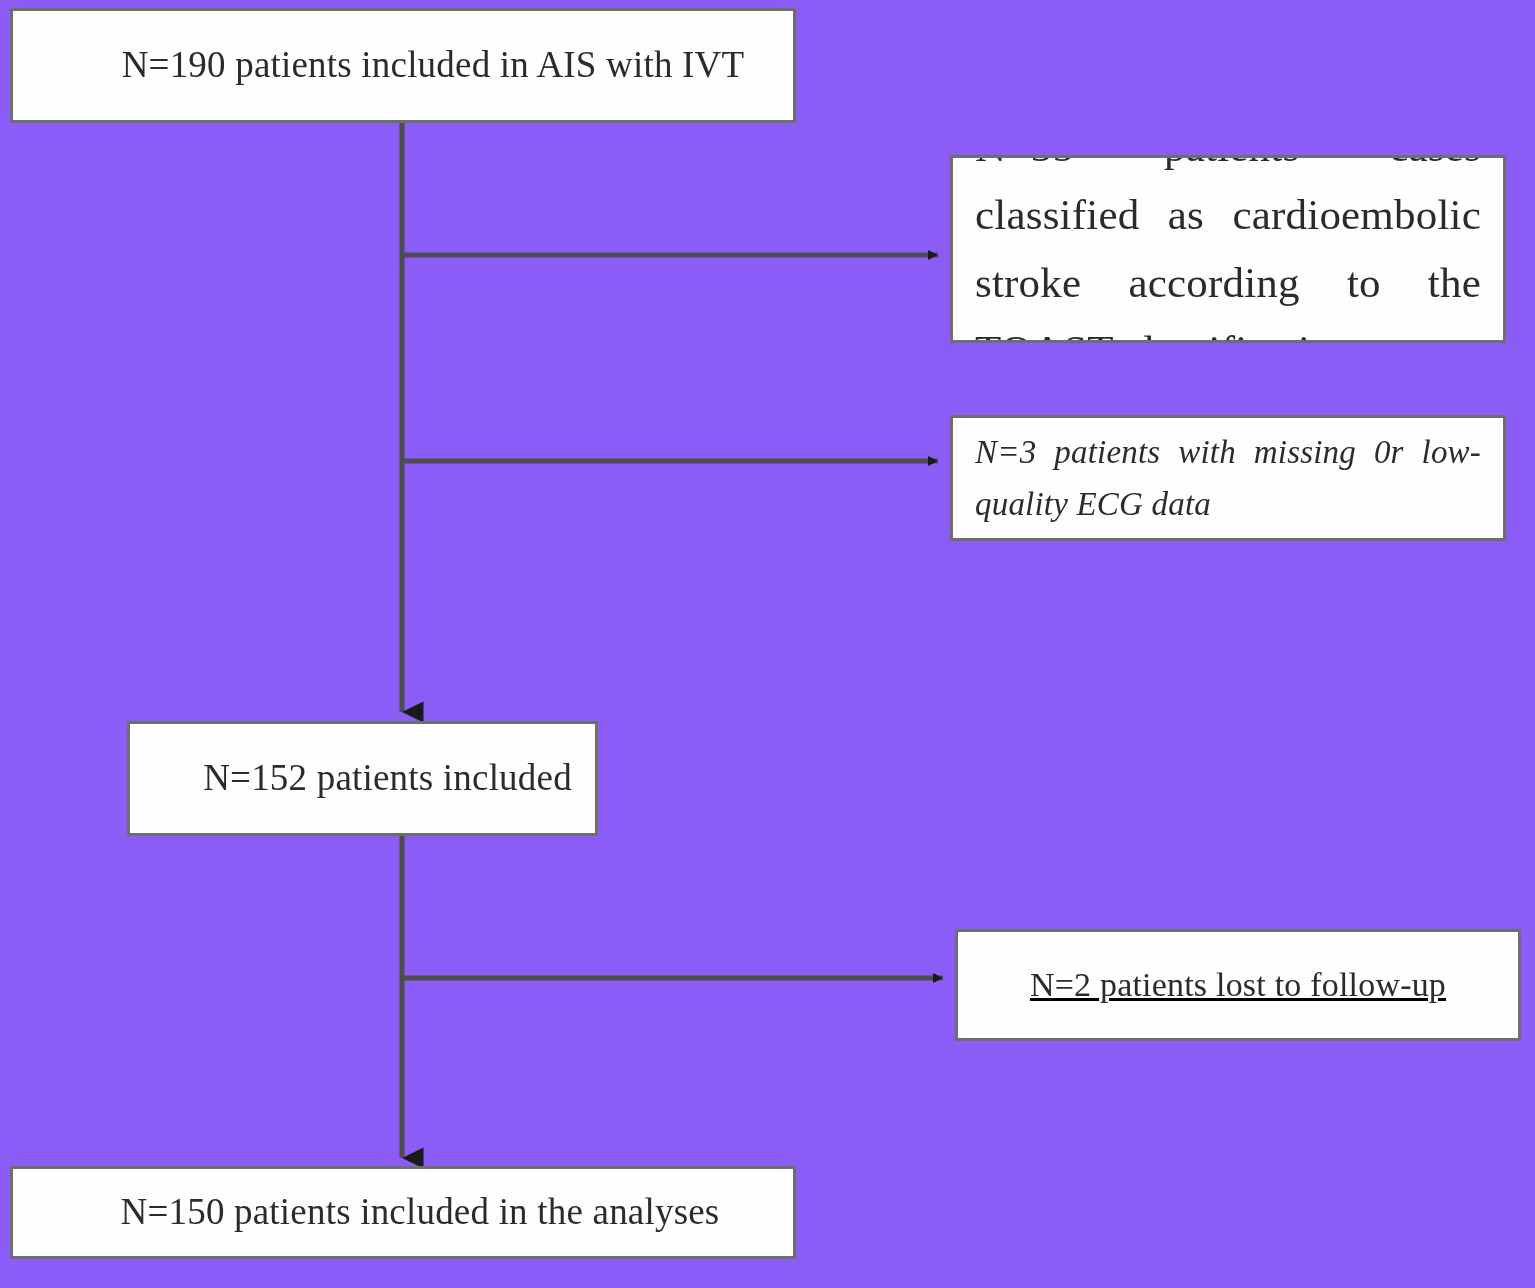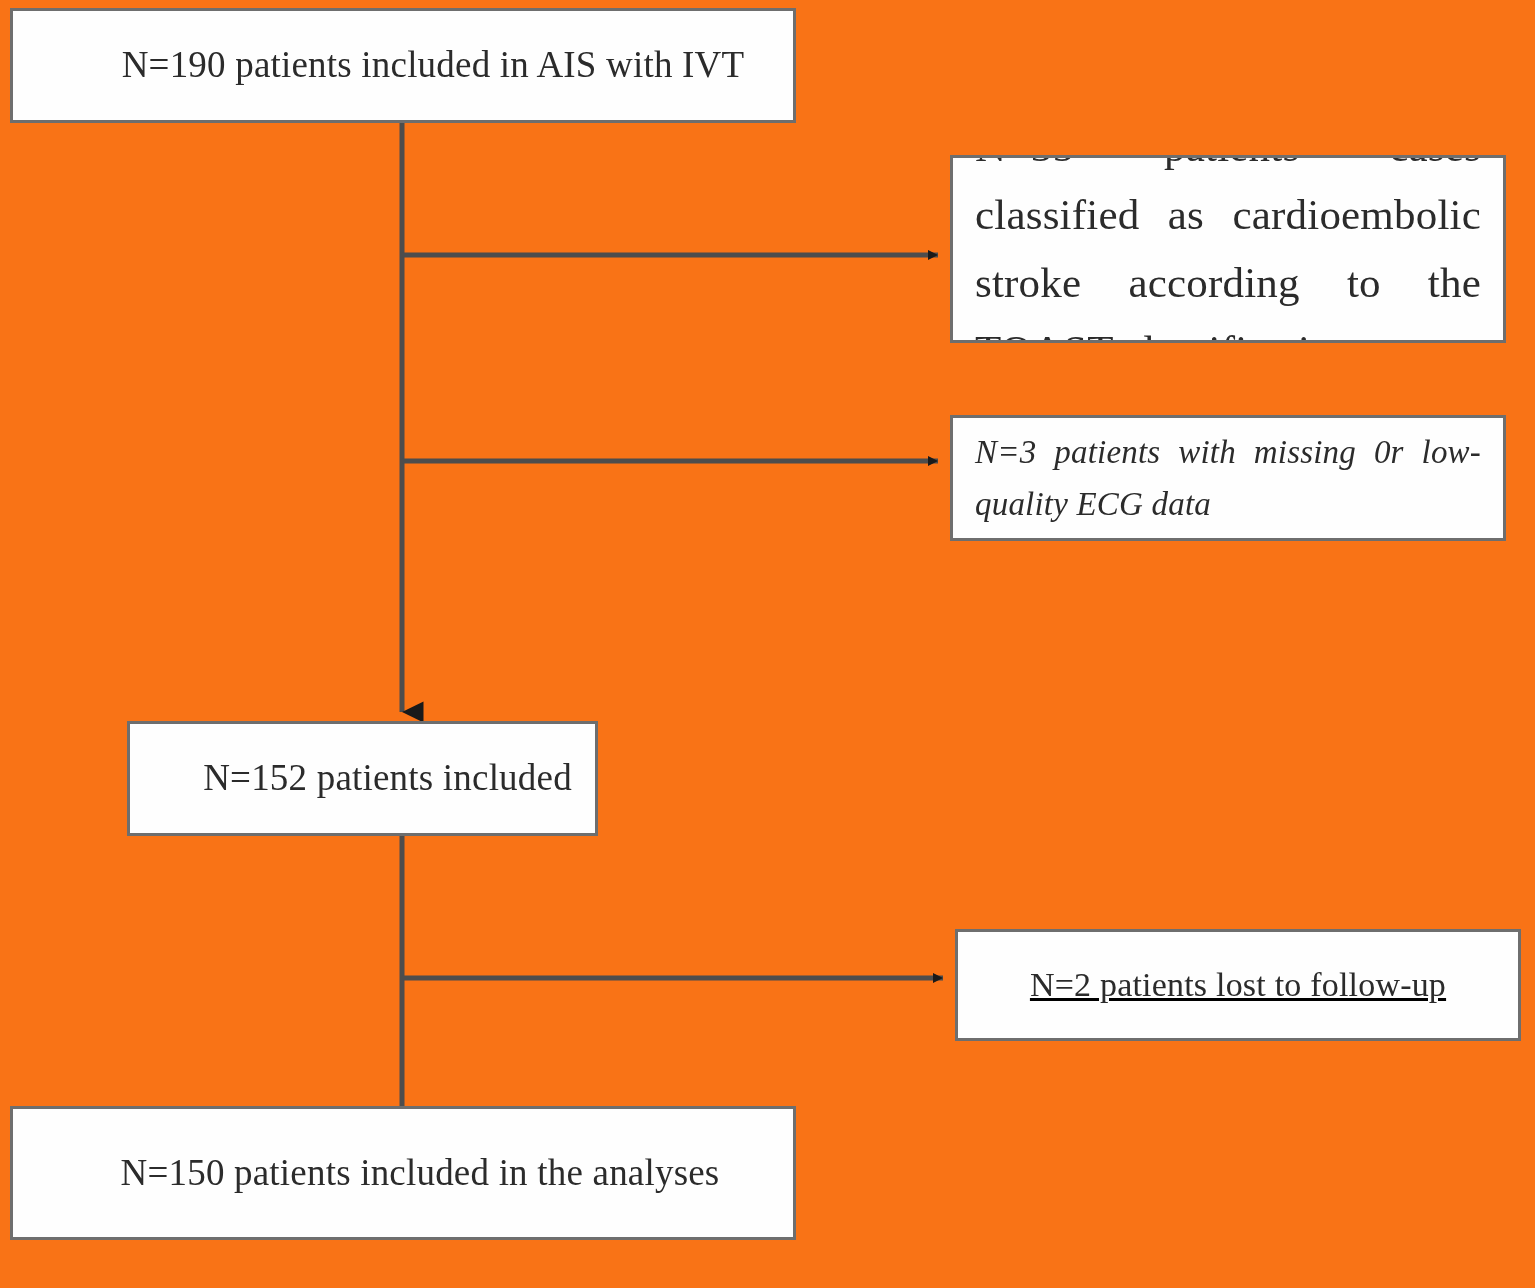--- a/index.html
+++ b/index.html
@@ -7,21 +7,21 @@
     padding: 0;
     background: #ffffff;
   }
   body {
     font-family: "Liberation Serif", "DejaVu Serif", serif;
   }
   #flowchart-canvas {
     position: relative;
     width: 1535px;
     height: 1288px;
-    background: #f97316;
+    background: #8b5cf6;
     overflow: hidden;
   }
   .edge-layer {
     position: absolute;
     left: 0;
     top: 0;
     width: 1535px;
     height: 1288px;
     pointer-events: none;
   }
@@ -55,21 +55,21 @@
 
   #node-excl-ecg     { left: 950px; top: 415px;  width: 556px; height: 126px; font-style: italic; }
   #node-excl-ecg .node-text     { font-size: 33px; line-height: 1.58; padding: 0 22px; }
 
   #node-included     { left: 127px; top: 721px;  width: 471px; height: 115px; }
   #node-included .node-text     { padding-left: 64px; }
 
   #node-excl-lost    { left: 955px; top: 929px;  width: 566px; height: 112px; text-decoration: underline; }
   #node-excl-lost .node-text    { font-size: 34px; }
 
-  #node-analysed     { left: 10px;  top: 1106px; width: 786px; height: 134px; align-items: center; }
+  #node-analysed     { left: 10px;  top: 1166px; width: 786px; height: 93px; align-items: center; }
   #node-analysed .node-text     { padding-left: 48px; }
 </style>
 </head>
 <body>
 
 <div id="flowchart-canvas">
 
   <svg class="edge-layer" viewBox="0 0 1535 1288">
     <defs>
       <marker id="arrowhead-right" markerWidth="11" markerHeight="11" refX="10" refY="5.5" orient="auto" markerUnits="userSpaceOnUse">

